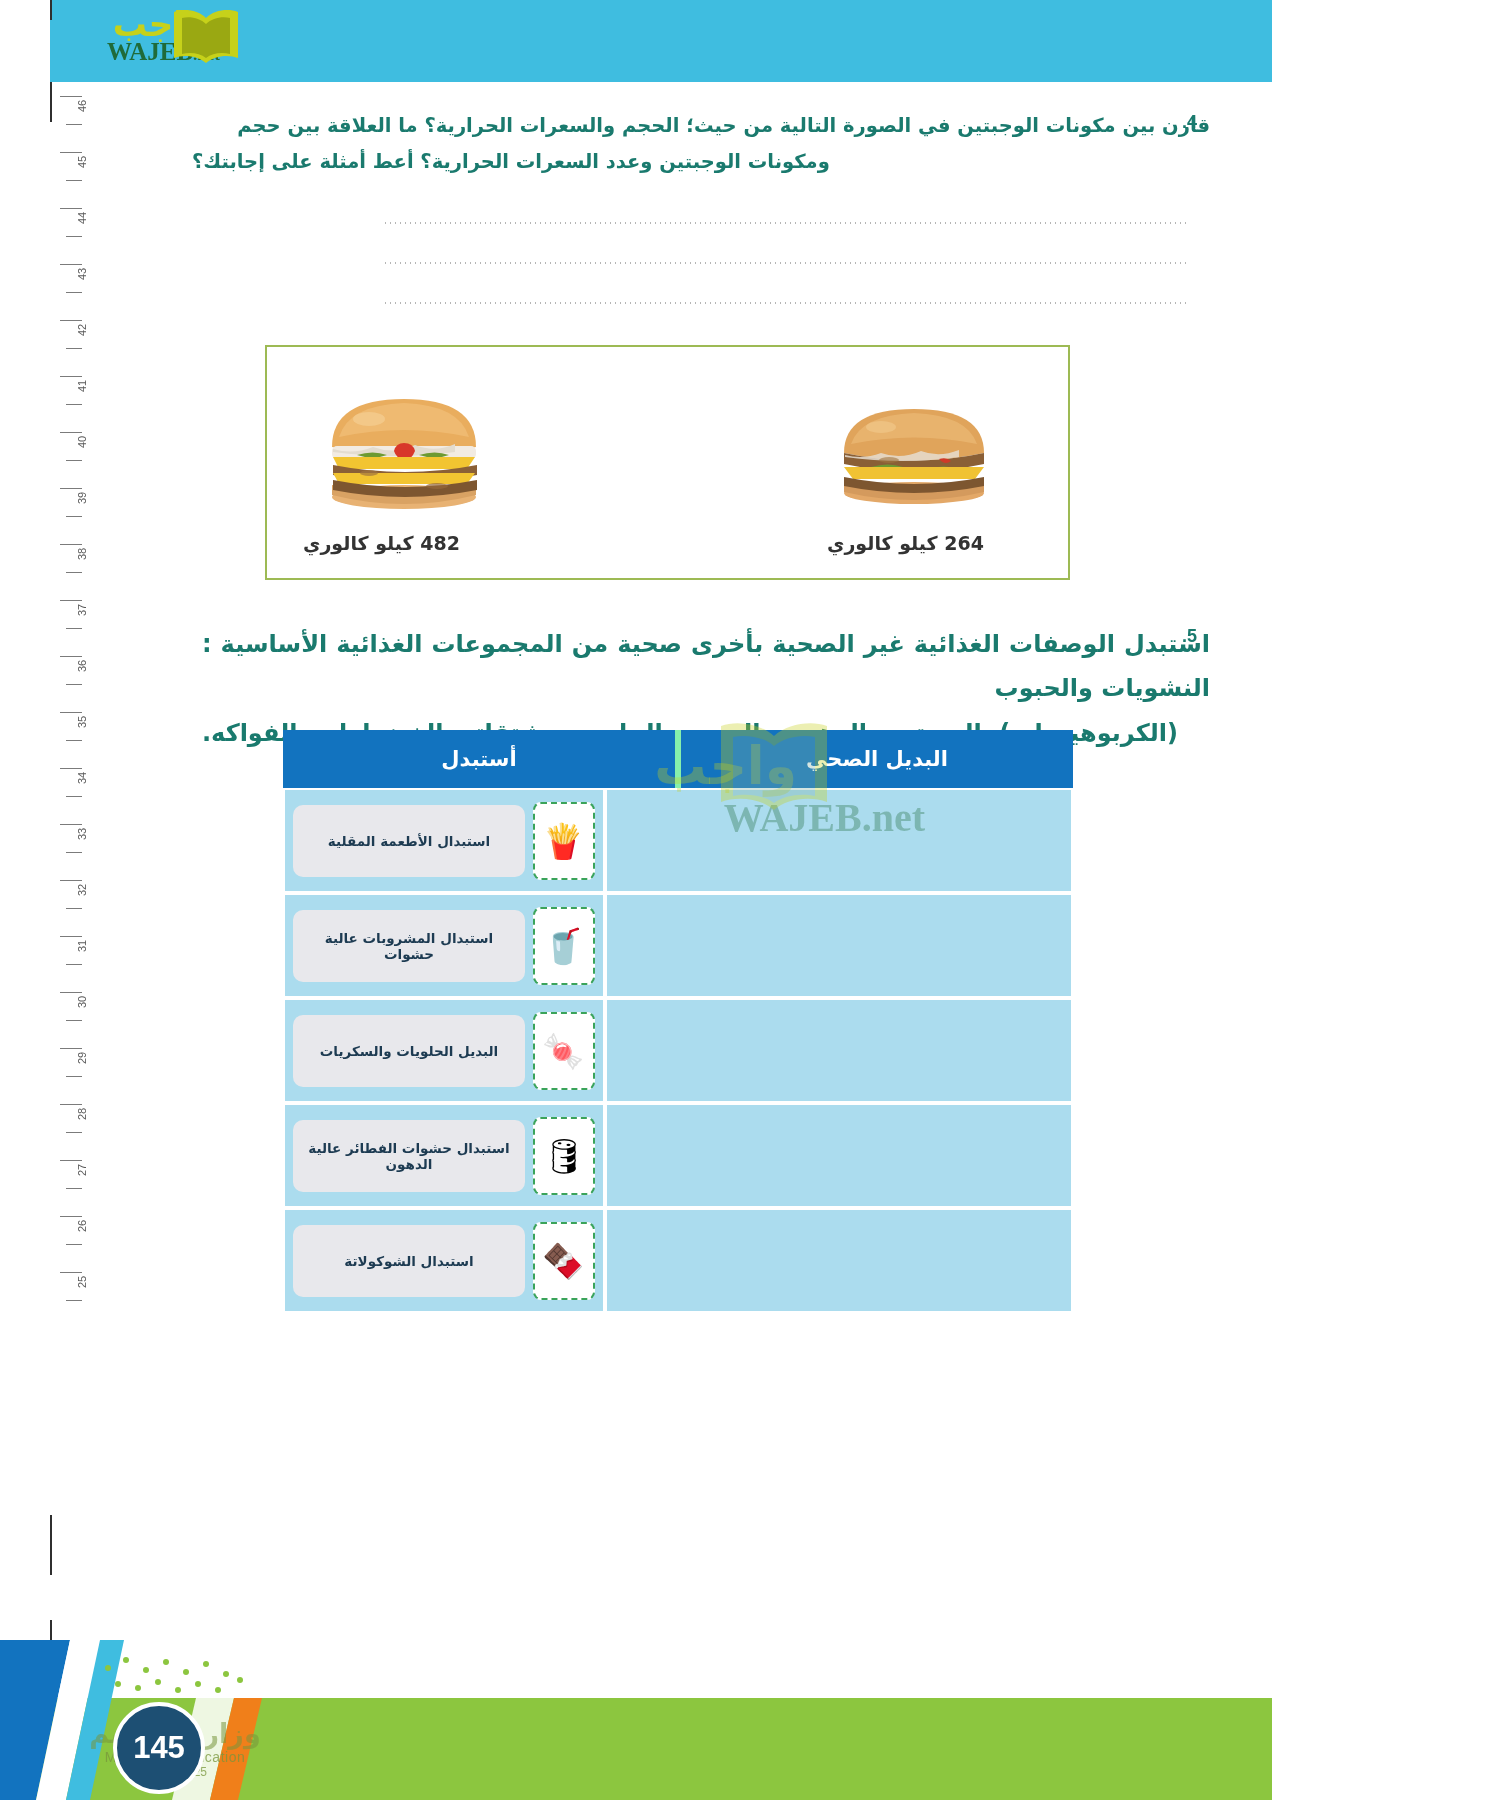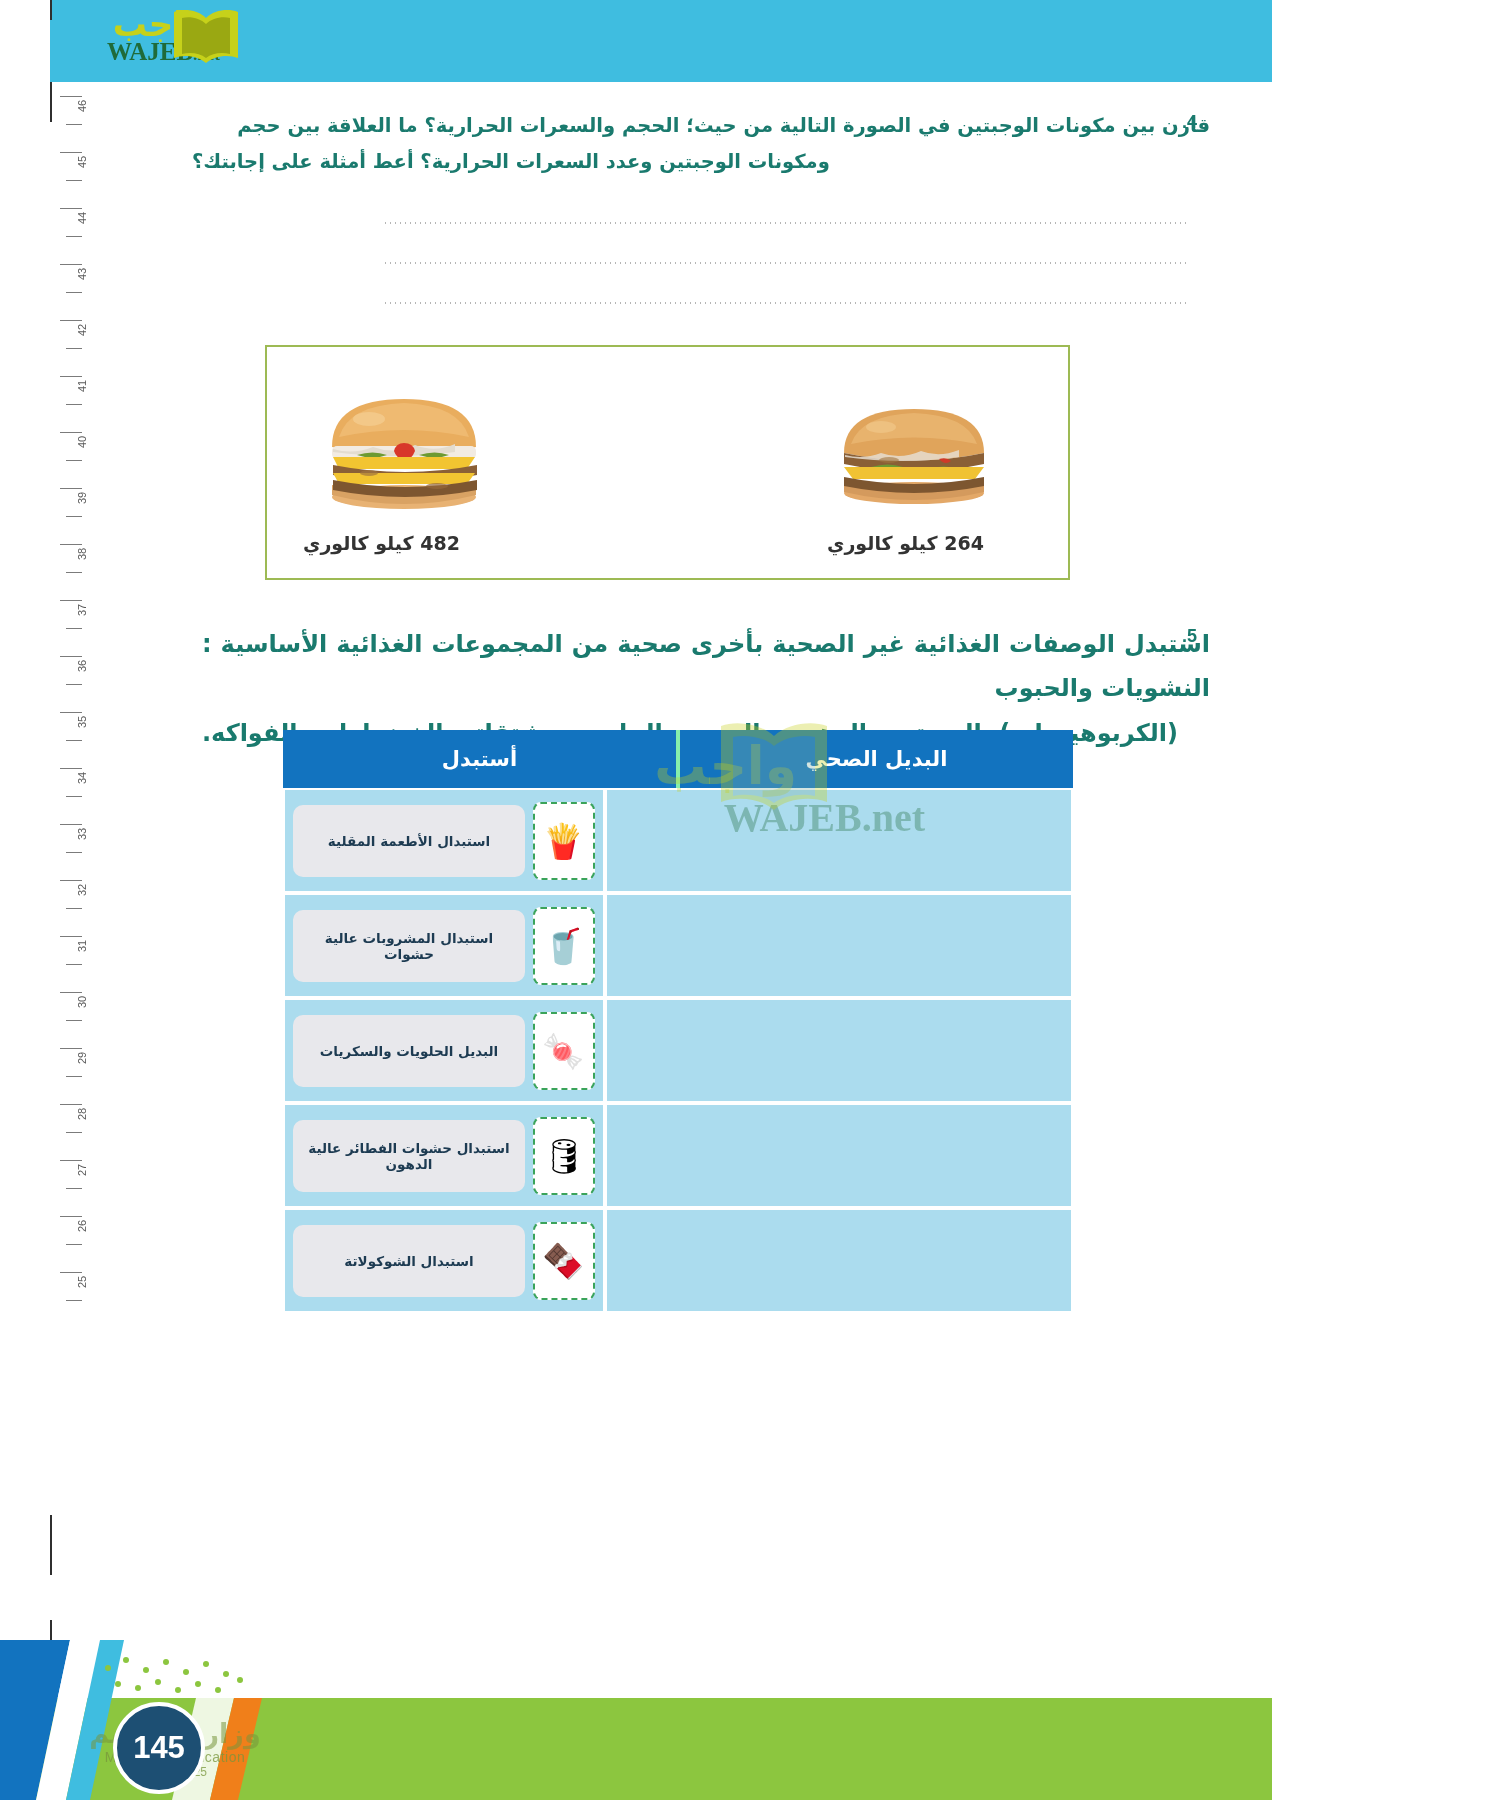--- a/index.html
+++ b/index.html
@@ -77,21 +77,21 @@
     direction: rtl; font-family: "DejaVu Sans", sans-serif; white-space: nowrap; text-align: right;
   }
 
   
   .tbl { position: absolute; left: 283px; top: 730px; width: 790px; }
   .tbl-head { display: flex; height: 58px; background: #1273bf; }
   .tbl-head .cell {
     flex: 1; display: flex; align-items: center; justify-content: center;
     color: #fff; font-size: 21px; font-weight: bold; direction: rtl;
   }
-  .tbl-head .cell.left-col { border-left: 4px solid #86efac; }
+  .tbl-head .cell.left-col { border-left: 6px solid #86efac; }
   .tbl-row { display: flex; height: 105px; background: #fff; }
   .tbl-row .blank-cell {
     flex: 0 0 468px; background: #abdcee; border: 2px solid #fff;
   }
   .tbl-row .item-cell {
     flex: 1; background: #abdcee; border: 2px solid #fff;
     display: flex; align-items: center; justify-content: flex-start;
     padding: 6px 8px; gap: 8px; direction: rtl;
   }
   .item-pill {

